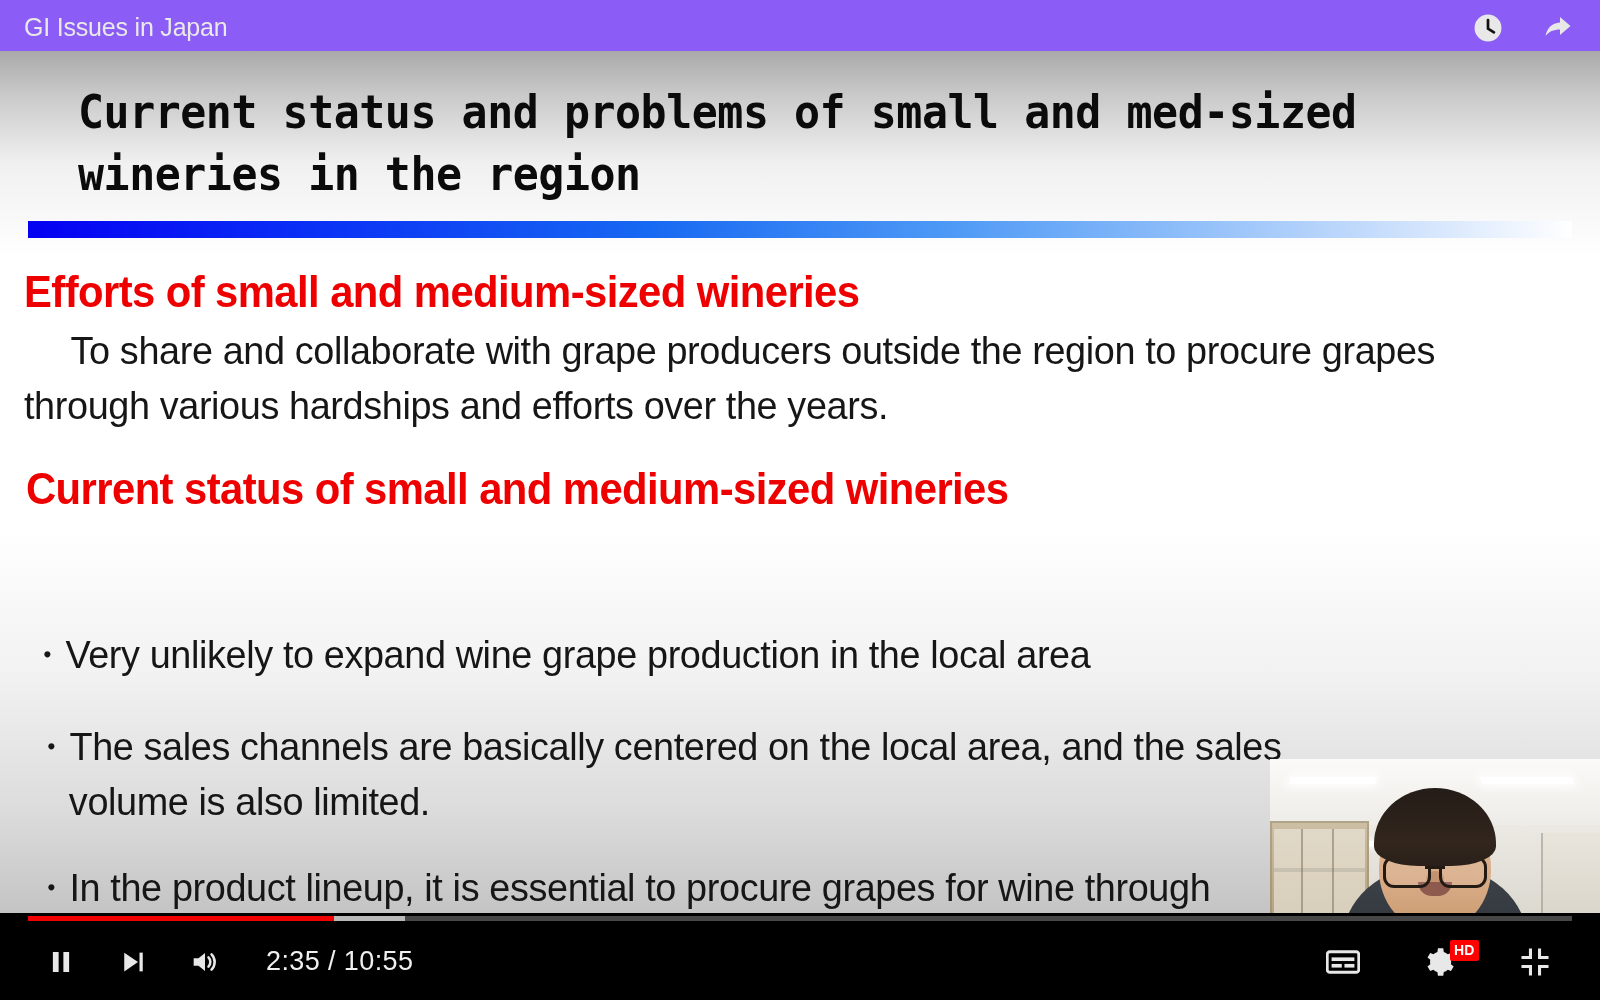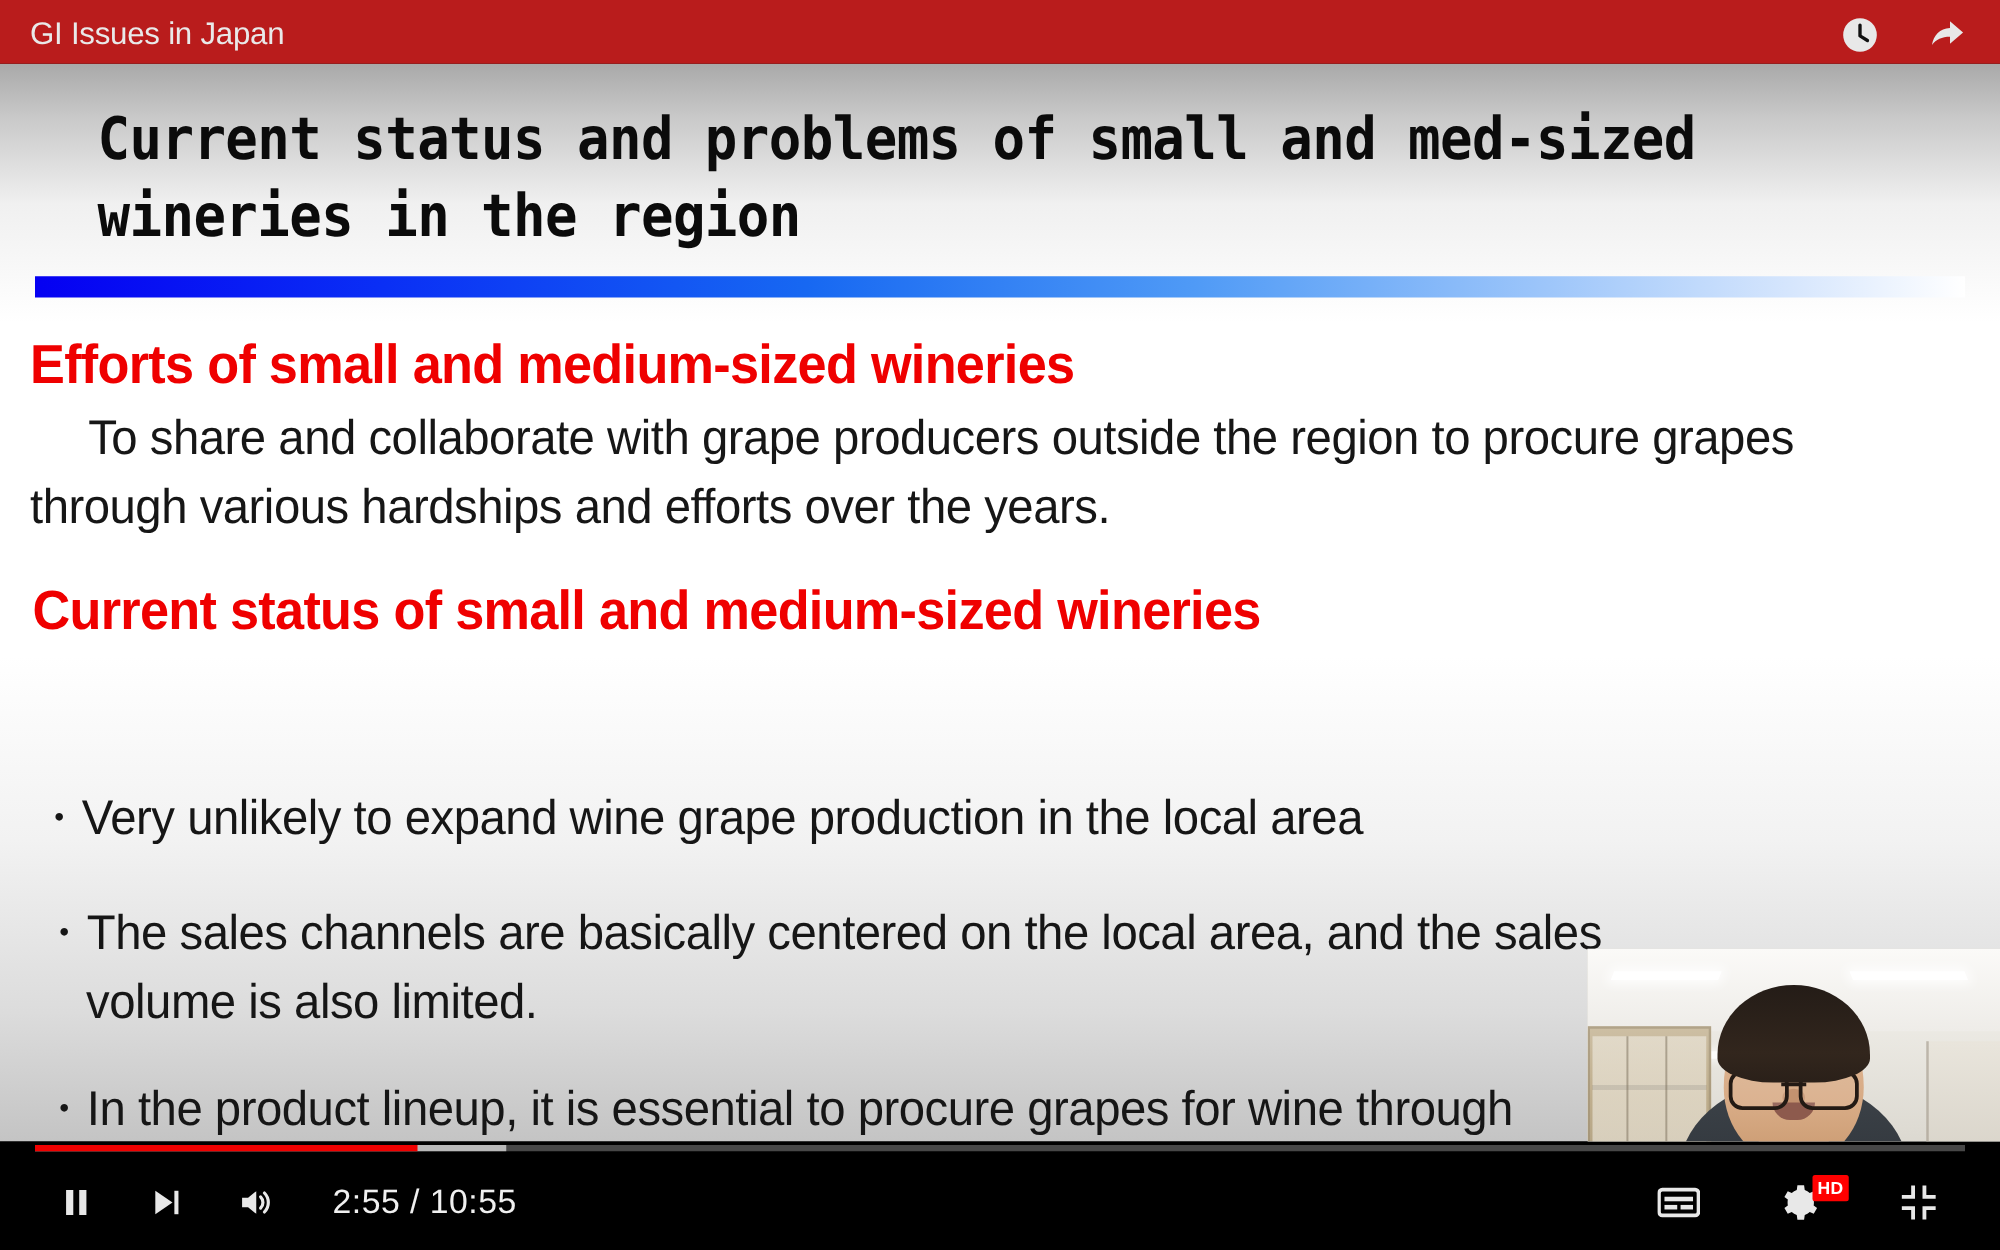--- a/index.html
+++ b/index.html
@@ -217,21 +217,21 @@
     position: absolute; left: 50%; top: 56%;
     width: 18px; height: 14px; transform: translateX(-50%);
     background: rgba(178,126,92,0.55); border-radius: 50%;
   }
 
   
   #top-bar {
     position: absolute;
     left: 0; top: 0;
     width: 1600px; height: 51px;
-    background: #b91c1c;
+    background: #8b5cf6;
     z-index: 20;
   }
   #video-title {
     position: absolute;
     left: 24px; top: 13px;
     color: #e9e9e9;
     font-size: 25px;
     font-weight: 400;
     letter-spacing: -0.2px;
     white-space: nowrap;
@@ -422,21 +422,21 @@
         </div>
 
         <div class="ctl-btn">
           <svg width="34" height="32" viewBox="0 0 24 24">
             <path d="M3.5 9.2h3.6L12 5.2v13.6l-4.9-4H3.5z" fill="#e8e8e8"></path>
             <path d="M14.6 8.6a4.8 4.8 0 010 6.8" stroke="#e8e8e8" stroke-width="1.9" fill="none" stroke-linecap="round"></path>
             <path d="M16.9 6.3a8.1 8.1 0 010 11.4" stroke="#e8e8e8" stroke-width="1.9" fill="none" stroke-linecap="round"></path>
           </svg>
         </div>
 
-        <div id="time-display">2:55 / 10:55</div>
+        <div id="time-display">2:35 / 10:55</div>
       </div>
 
       <div id="controls-right">
         <div class="ctl-btn">
           <svg width="34" height="28" viewBox="0 0 28 20">
             <rect x="1" y="1.5" width="26" height="17" rx="2.2" fill="none" stroke="#e8e8e8" stroke-width="2.4"></rect>
             <rect x="4.6" y="11.6" width="8.4" height="3" fill="#e8e8e8"></rect>
             <rect x="15.2" y="11.6" width="8.2" height="3" fill="#e8e8e8"></rect>
             <rect x="4.6" y="6.2" width="18.8" height="3" fill="#e8e8e8"></rect>
           </svg>

